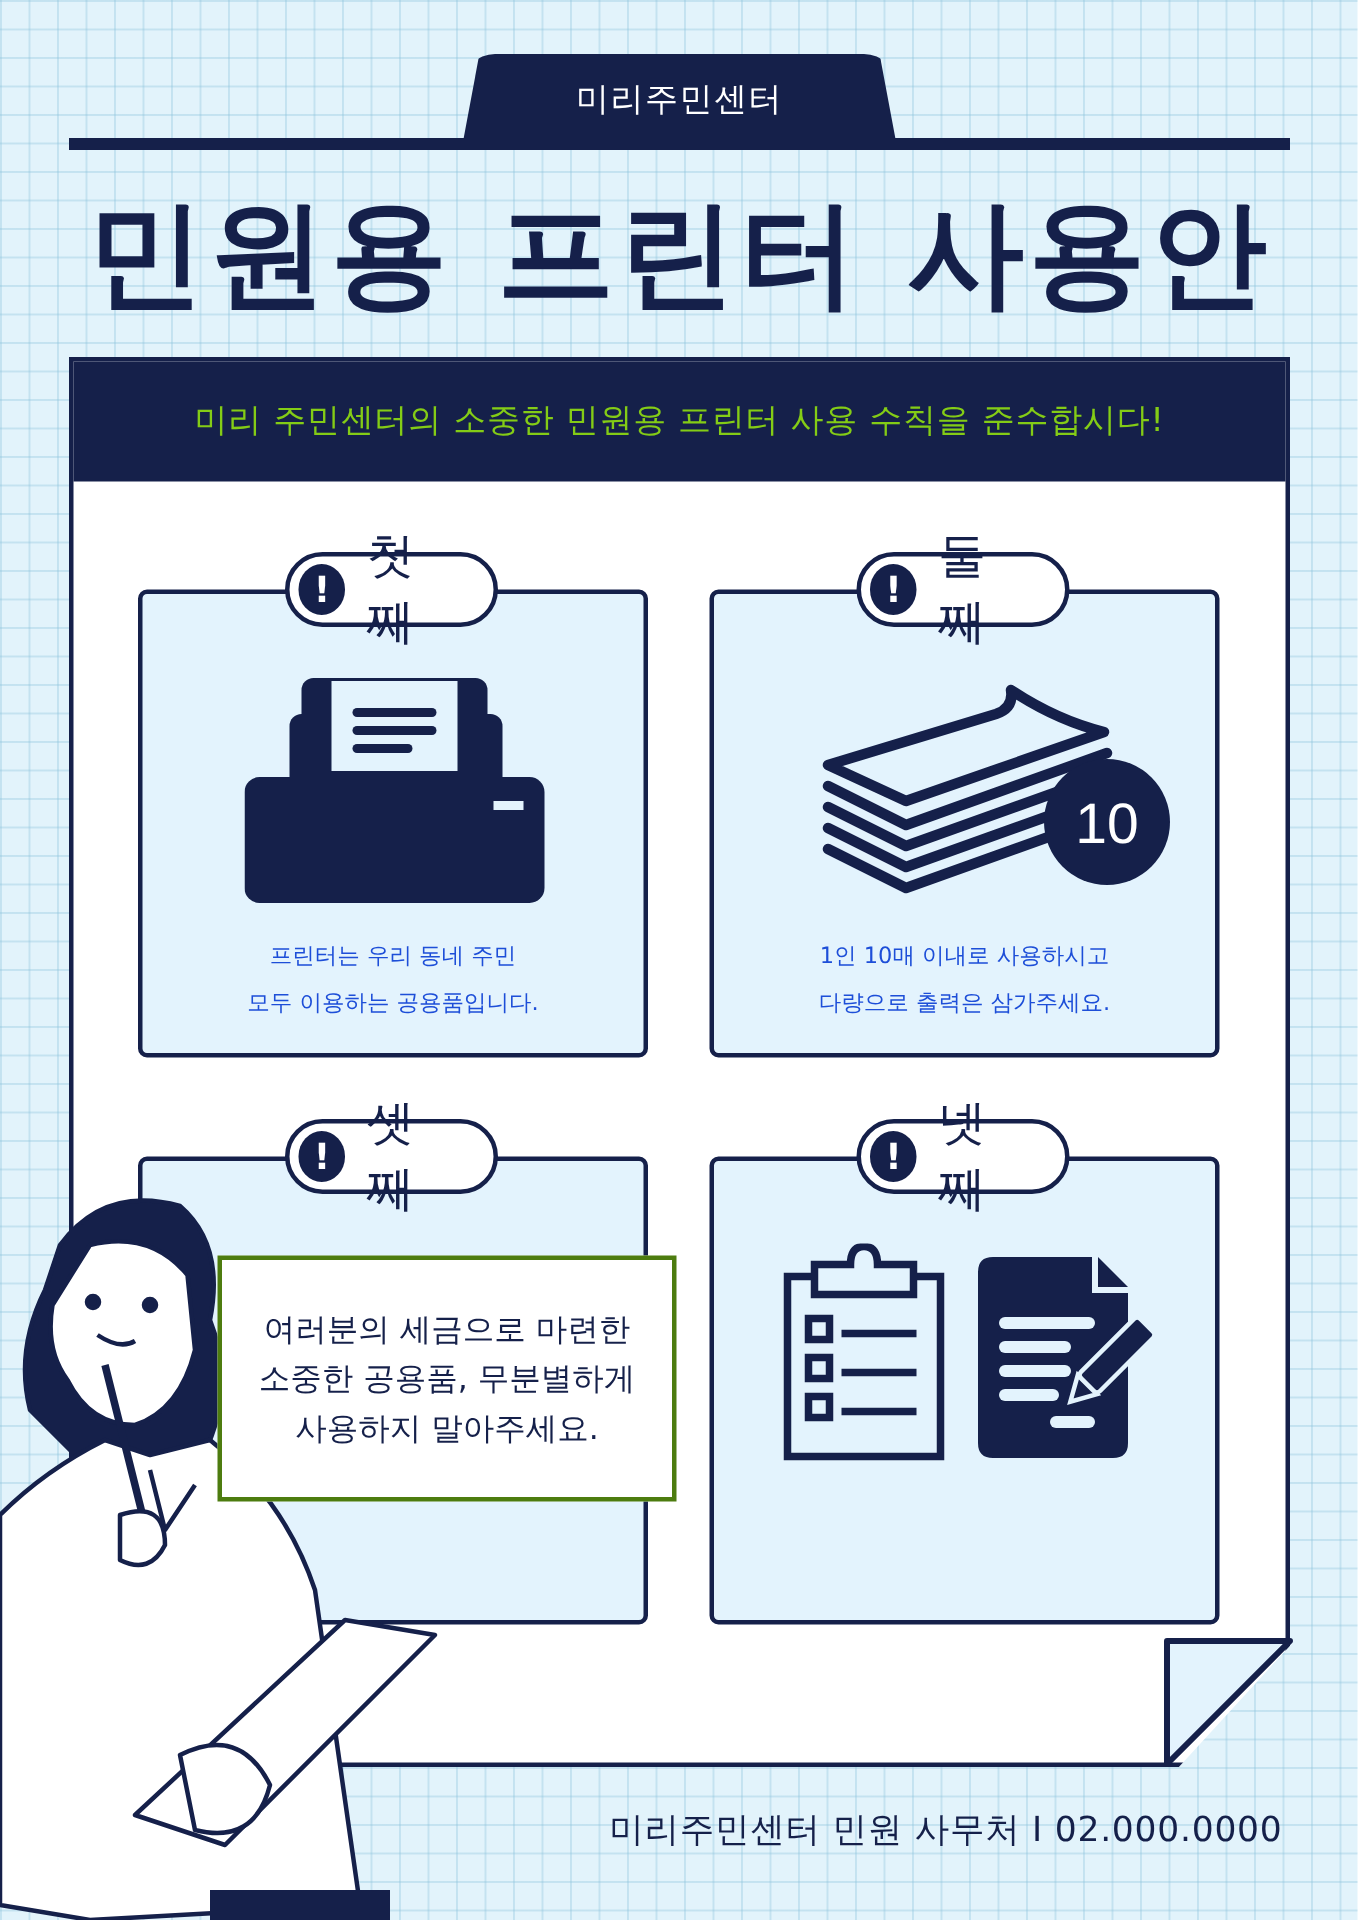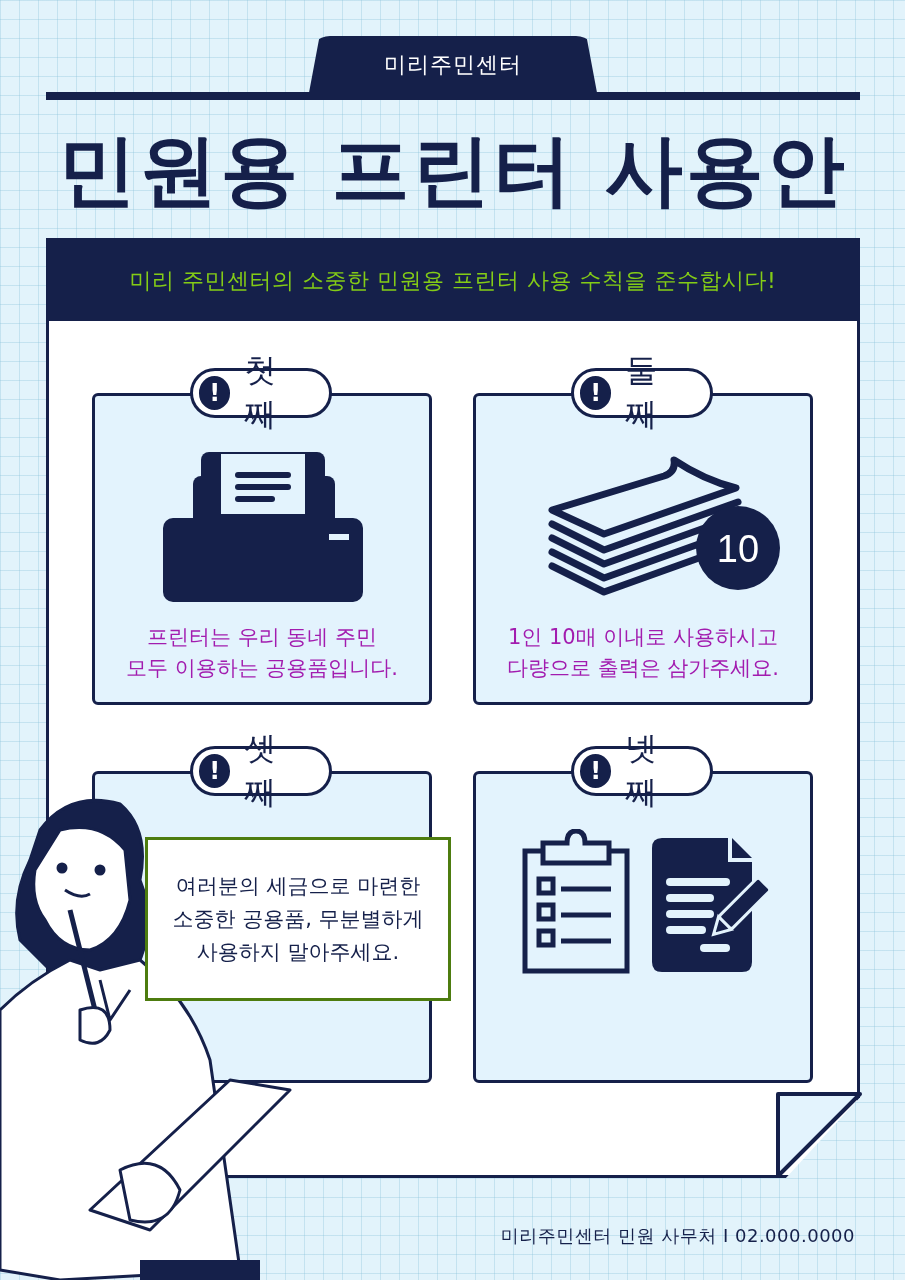--- a/index.html
+++ b/index.html
@@ -13,21 +13,20 @@
       linear-gradient(rgba(140,195,220,0.35) 1px, transparent 1px),
       linear-gradient(90deg, rgba(140,195,220,0.35) 1px, transparent 1px);
     background-size: 19px 19px;
   }
   .tab {
     position: absolute; left: 308px; top: 36px; width: 290px; height: 62px;
     background: #15204a; border-radius: 22px 22px 0 0;
     clip-path: polygon(4% 0, 96% 0, 100% 100%, 0 100%);
     color: #fff; font-size: 22px; text-align: center; line-height: 62px;
     letter-spacing: 1px;
-    font-family: Liberation Mono, monospace;
   }
   .rule { position: absolute; left: 46px; width: 814px; height: 8px; background: #15204a; }
   .title {
     position: absolute; left: 46px; top: 112px; width: 814px; text-align: center;
     font-size: 78px; font-weight: bold; color: #15204a; letter-spacing: 3px; line-height: 116px;
   }
   .panel {
     position: absolute; left: 46px; top: 238px; width: 814px; height: 940px;
     background: #fff; border: 3px solid #15204a;
     clip-path: polygon(0 0, 100% 0, 100% 91.4%, 90.9% 100%, 0 100%);
@@ -48,31 +47,31 @@
     background: #fff; border: 3px solid #15204a; border-radius: 25px;
     display: flex; align-items: center; padding-left: 6px;
   }
   .badge .ex {
     width: 34px; height: 34px; border-radius: 50%; background: #15204a; color: #fff;
     font-weight: bold; font-size: 24px; text-align: center; line-height: 34px;
   }
   .badge .lbl { margin-left: 14px; font-size: 32px; letter-spacing: 6px; }
   .card-text {
     position: absolute; left: 0; width: 100%; text-align: center;
-    font-size: 21px; line-height: 31px; color: #a21caf; white-space: pre-line;
+    font-size: 15px; line-height: 31px; color: #1d4ed8; white-space: pre-line;
   }
   .card-icon { position: absolute; }
   .speech {
     position: absolute; left: 145px; top: 837px; width: 306px; height: 164px;
     background: #fff; border: 3px solid #4d7c0f;
     display: flex; align-items: center; justify-content: center;
     text-align: center; font-size: 21px; line-height: 33px; white-space: pre-line;
   }
   .footer {
-    position: absolute; right: 50px; top: 1204px; font-size: 18px; color: #15204a; letter-spacing: 0.5px; margin-top: 20px;
+    position: absolute; right: 50px; top: 1204px; font-size: 23px; color: #15204a; letter-spacing: 0.5px;
   }
   .person { position: absolute; left: 0; top: 790px; width: 300px; height: 490px; }
 </style>
 </head>
 <body>
 
 <div class="tab">미리주민센터</div>
 <div class="rule" style="top:92px;"></div>
 <h1 class="title">민원용 프린터 사용안내</h1>
 

